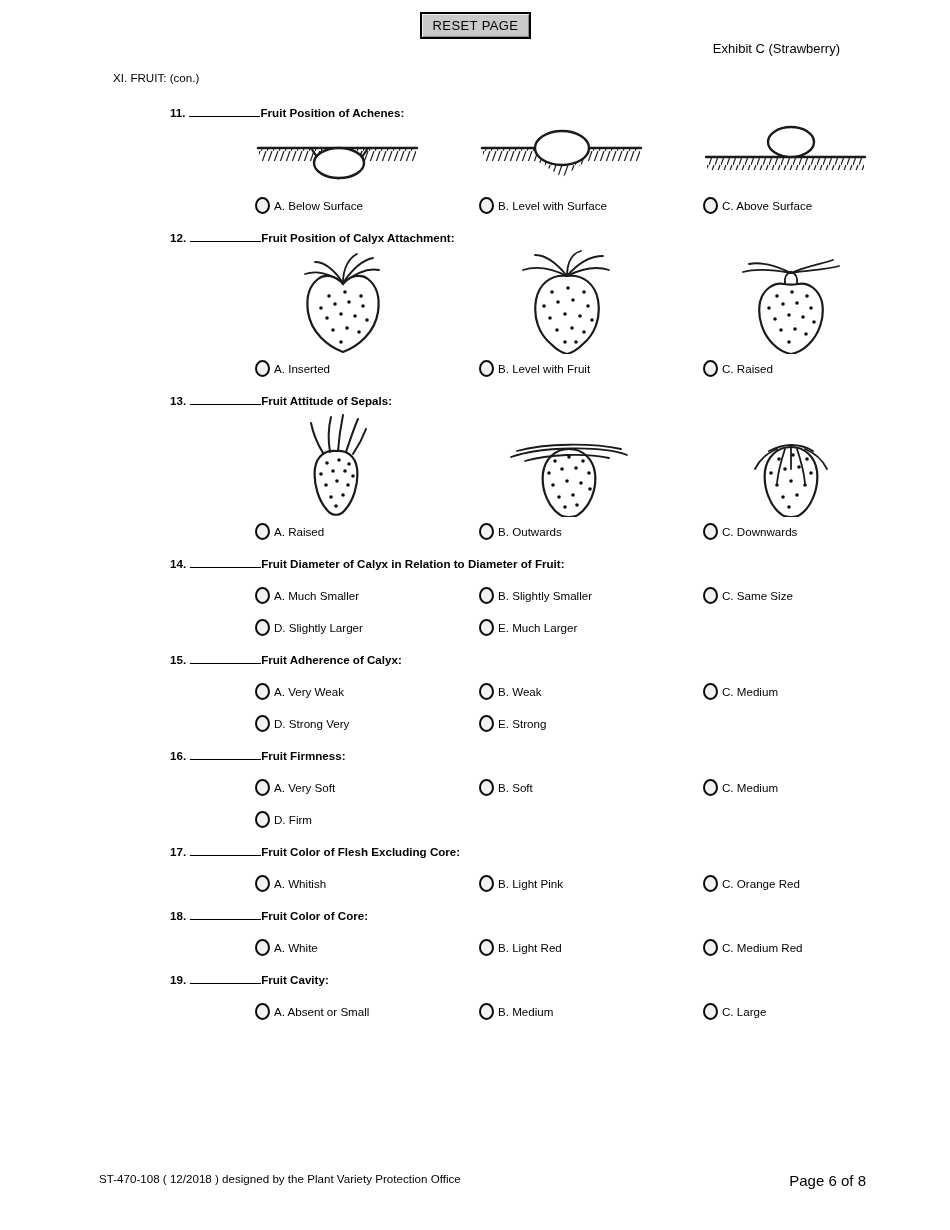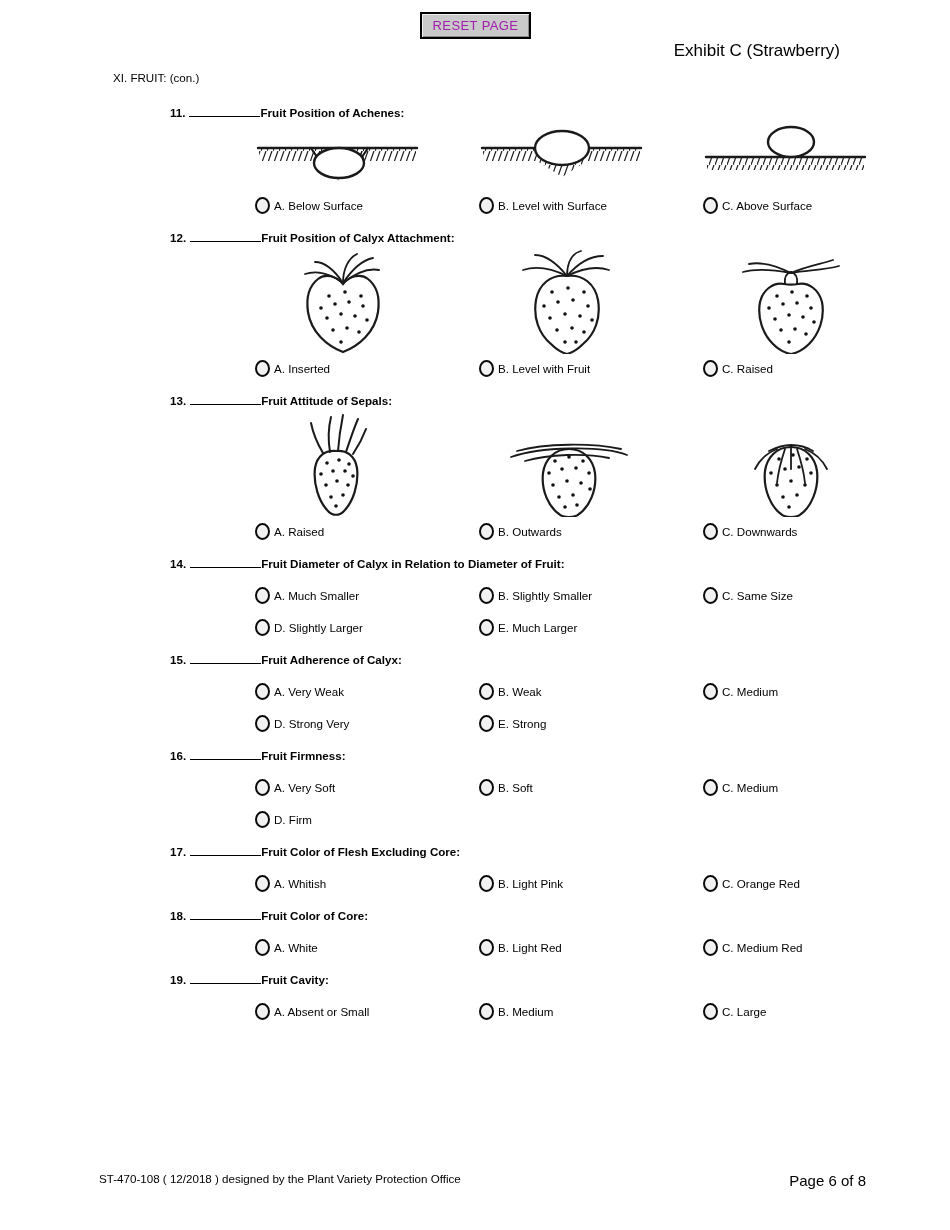--- a/index.html
+++ b/index.html
@@ -1,23 +1,23 @@
 <!DOCTYPE html>
 <html><head>
 <meta charset="utf-8">
 <style>
   html,body{margin:0;padding:0;background:#fff;}
   .page{position:relative;width:950px;height:1230px;background:#fff;overflow:hidden;
         font-family:"Liberation Sans",sans-serif;color:#000;font-size:11.6px;}
   .reset-btn{position:absolute;top:12px;left:420px;width:111px;height:27px;
         background:#c9c9c9;border:2px solid #000;
         box-shadow:inset 1px 1px 0 #efefef, inset -1px -1px 0 #8a8a8a;
-        font-family:"Liberation Sans",sans-serif;font-size:13px;color:#a21caf;
+        font-family:"Liberation Sans",sans-serif;font-size:13px;color:#000000;
         letter-spacing:.4px;text-align:center;padding:0;cursor:pointer;}
-  .exhibit{position:absolute;top:41px;right:110px;font-size:17px;}
+  .exhibit{position:absolute;top:41px;right:110px;font-size:13px;}
   .section-title{position:absolute;top:71px;left:113px;font-size:11.6px;}
   .content{position:absolute;top:105px;left:0;width:950px;}
   .question{margin:0 0 16px 0;}
   .q-title{margin-left:170px;height:14px;line-height:14px;font-weight:bold;}
   .q-blank{display:inline-block;width:71px;height:11px;border-bottom:1.2px solid #000;
         margin-left:4px;vertical-align:baseline;}
   .illus-row{display:flex;margin-left:255px;margin-top:4px;}
   .illus-cell{width:224px;flex:none;}
   .illus-cell svg{display:block;}
   .straw{margin-left:18px;}

